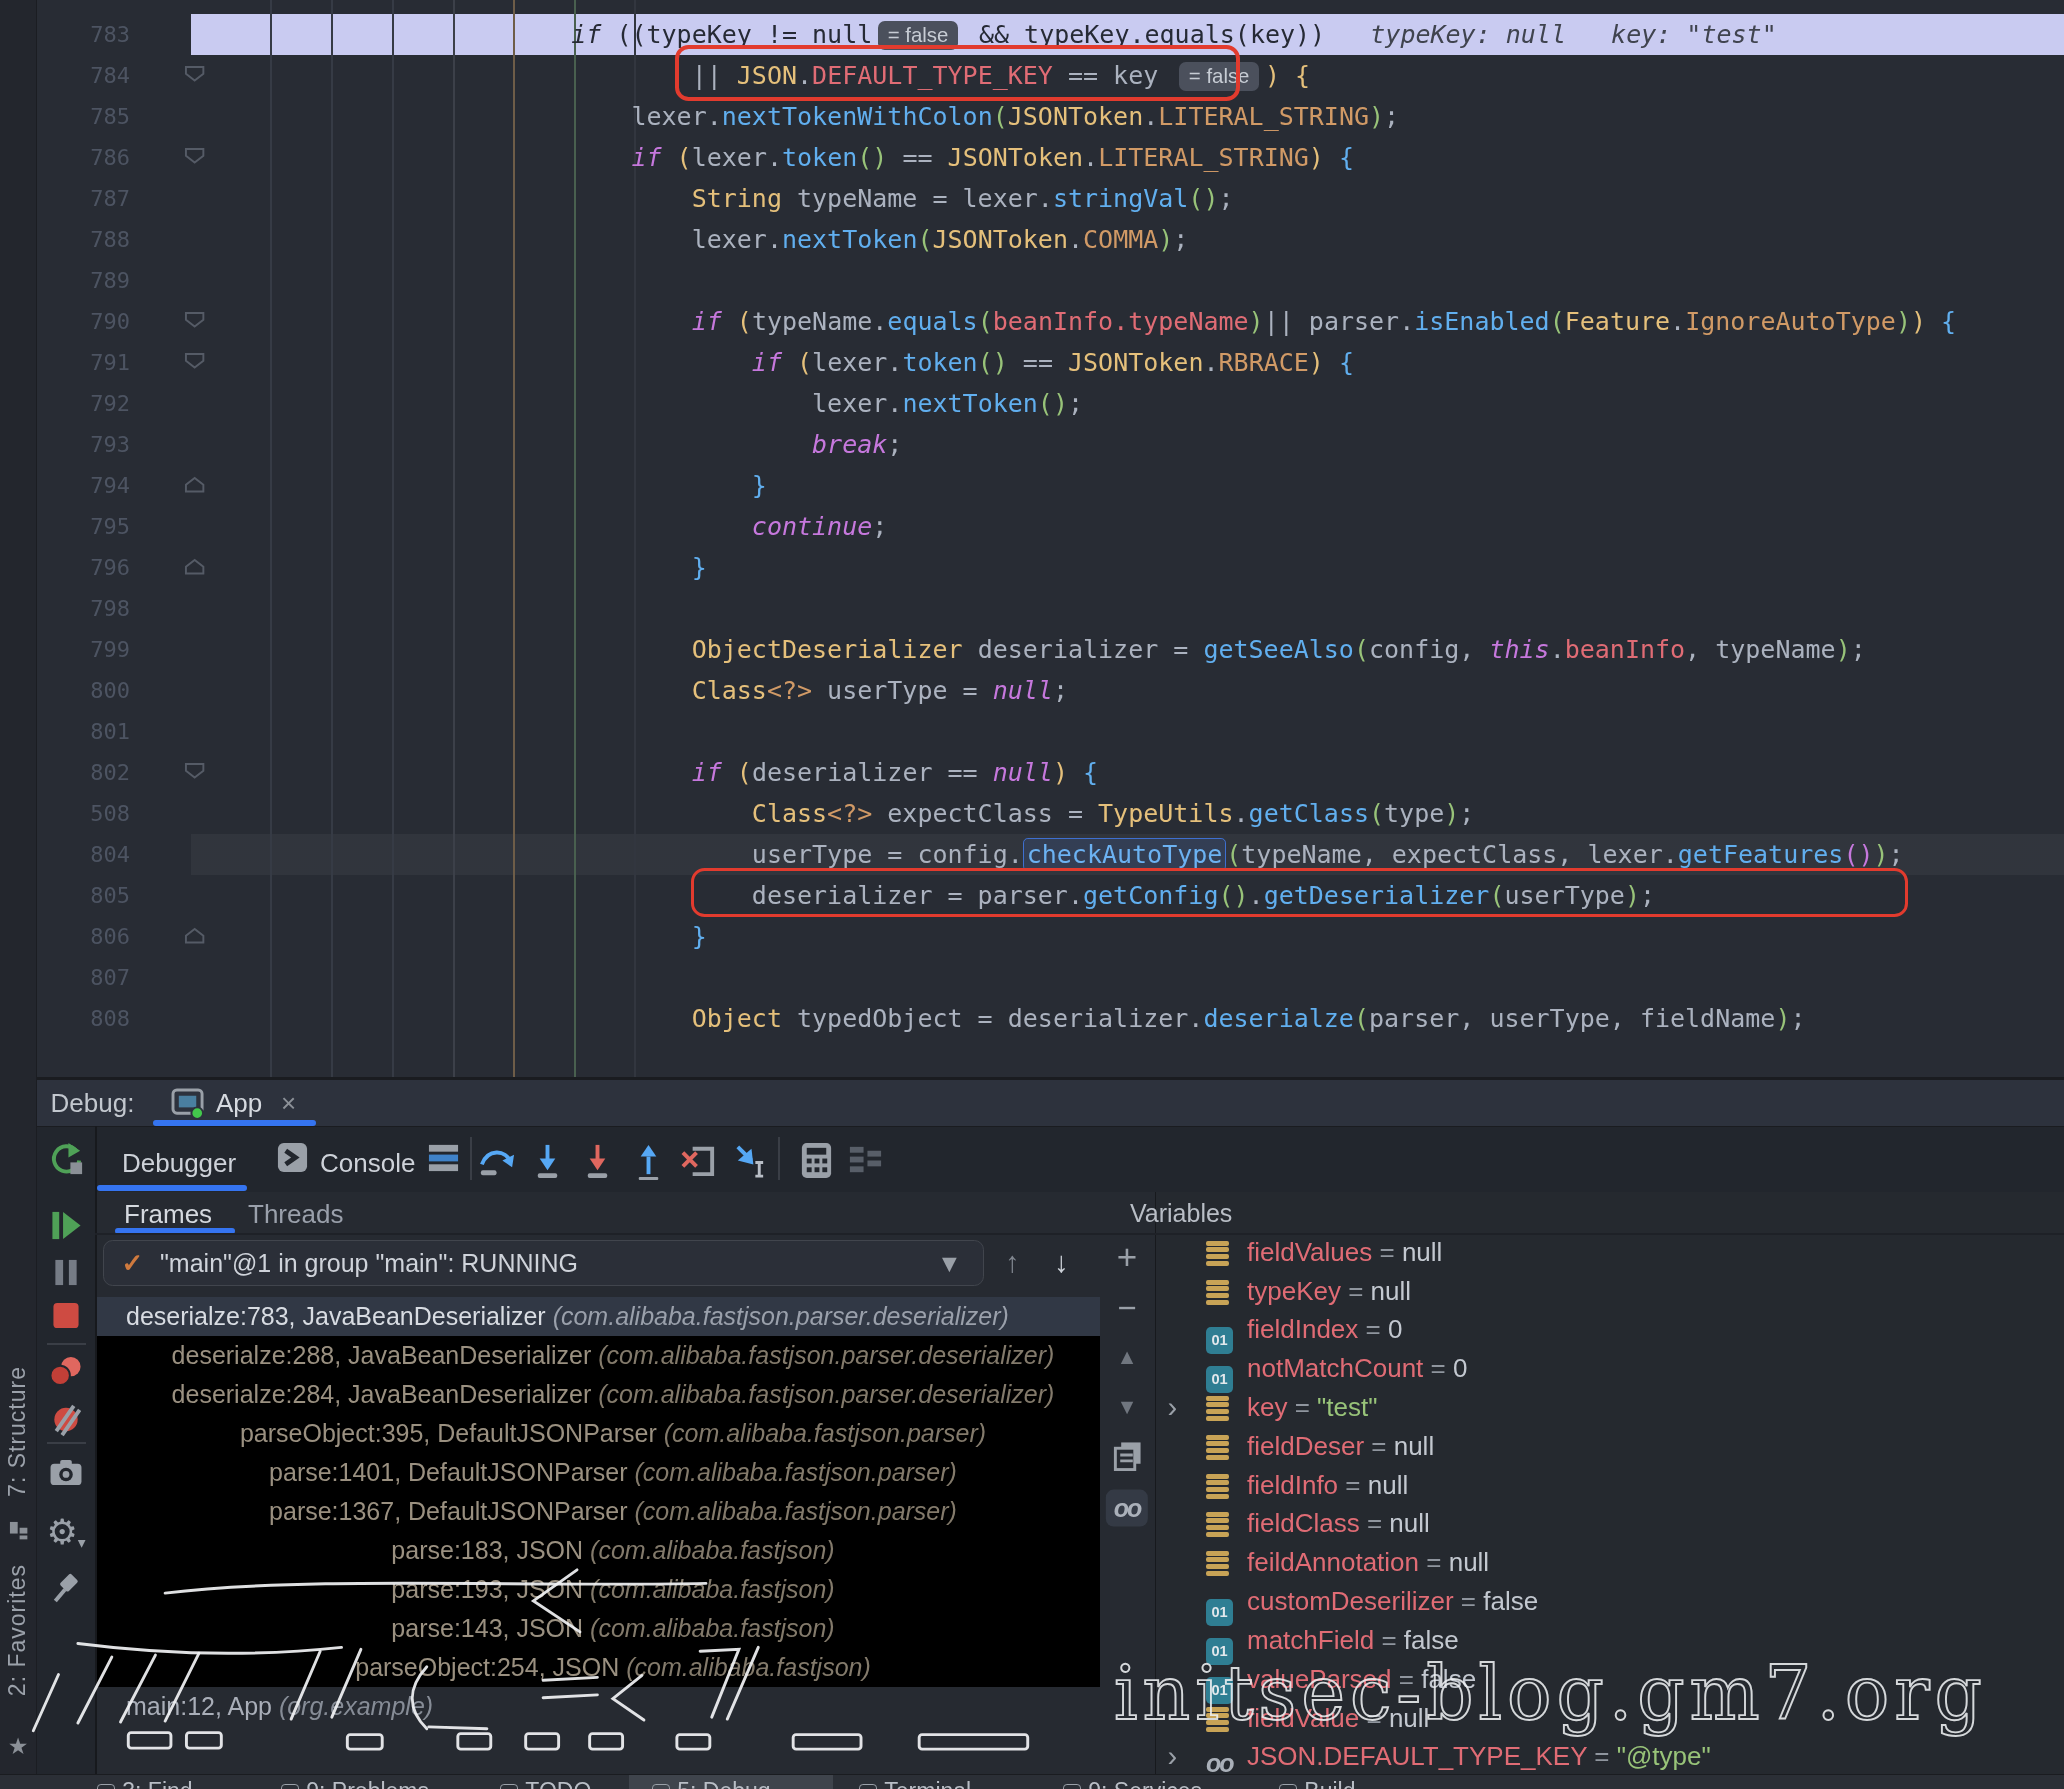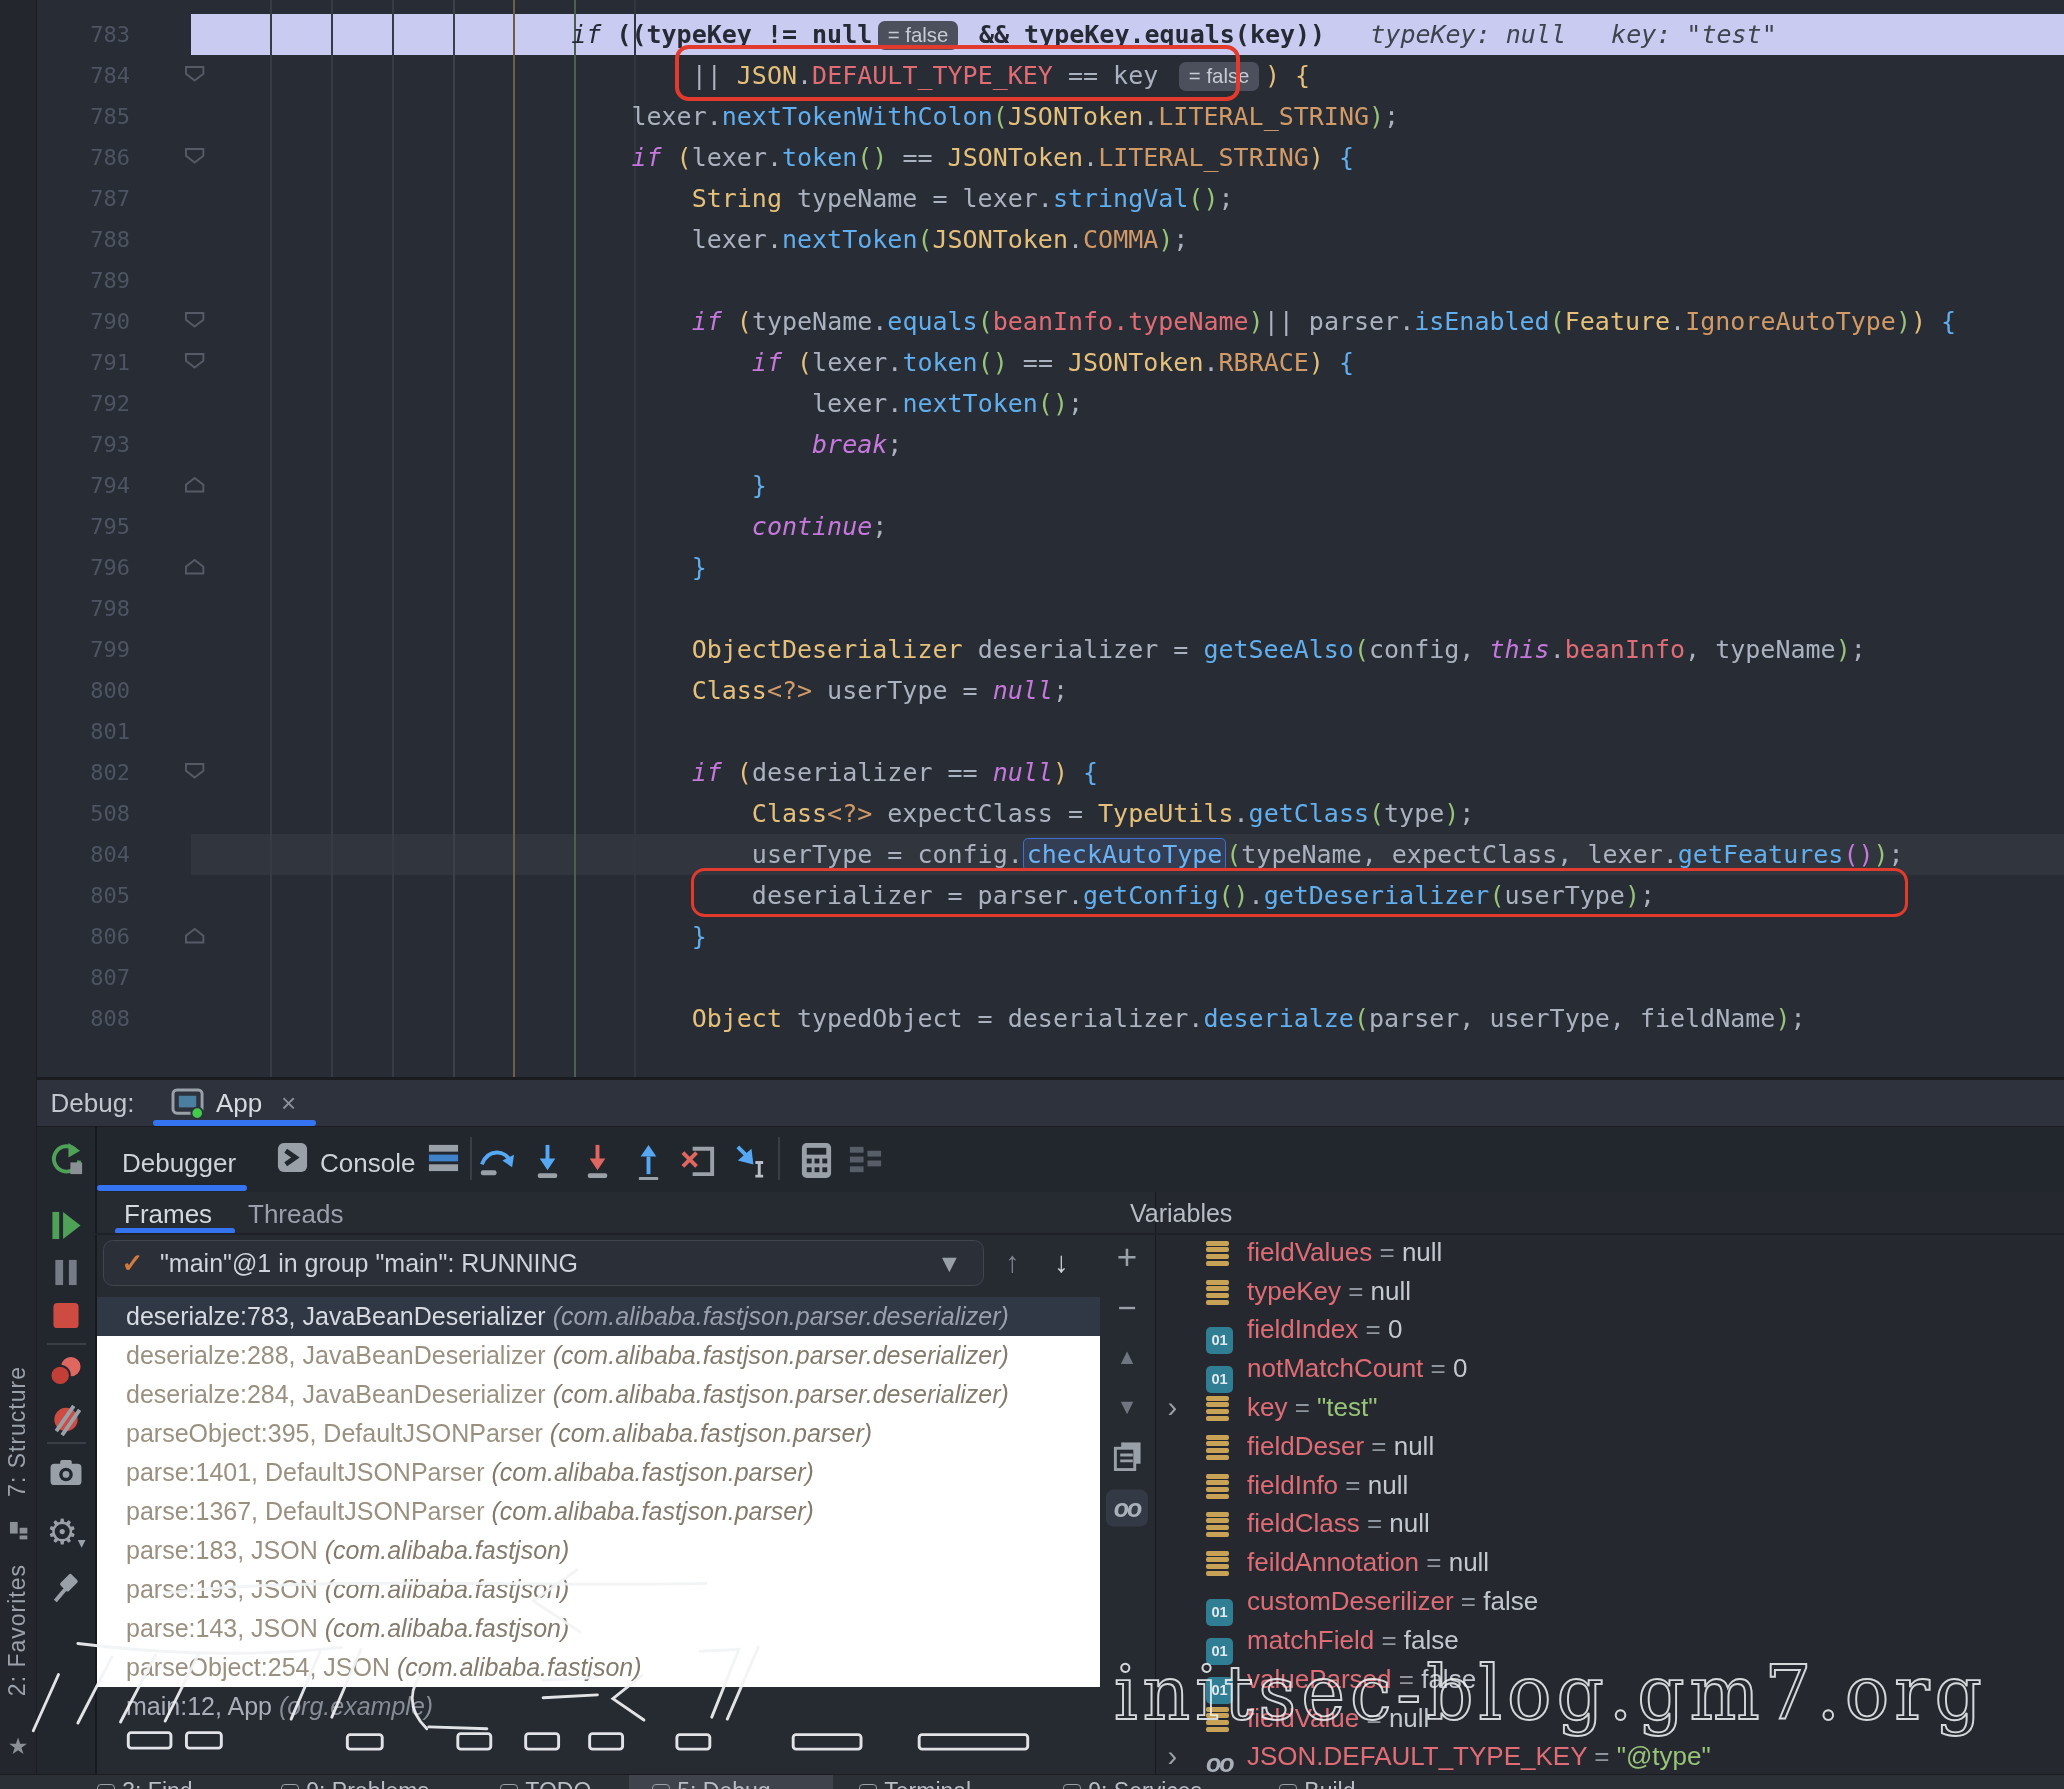--- a/index.html
+++ b/index.html
@@ -28,21 +28,21 @@
   .tok-kw { color:#c678dd; font-style:italic; }
   .tok-cls { color:#e5c07b; }
   .tok-fn { color:#61afef; }
   .tok-fld { color:#e06c75; }
   .tok-const { color:#d19a66; }
   .tok-txt, .tok-pun { color:#abb2bf; }
   .tok-p1 { color:#e5c07b; }
   .tok-p2 { color:#98c379; }
   .tok-p3 { color:#c678dd; }
   .tok-brace { color:#61afef; }
-  .tok-sel { color:#262a35;font-weight:bold; }
+  .tok-sel { color:#262a35; }
   .tok-selkw { color:#262a35; font-style:italic; }
   .tok-hint { color:#40444f; font-style:italic; }
   .tok-pill { display:inline-block; background:#4b505c; color:#c7ccd4; border-radius:6.8px;
     font-size:20.4px; line-height:29px; padding:0 9.7px; margin:0 5.8px; vertical-align:middle;
     font-family:"Liberation Sans",sans-serif; }
   .tok-fnbox { color:#6cb2f2; border:1.9px solid #3e6fd0; background:rgba(62,111,208,0.16);
     border-radius:4.9px; padding:1px 2.9px; }
 
   .annot { position:absolute; border:4.9px solid #e23b2e; border-radius:13.6px; z-index:8; pointer-events:none; }
 
@@ -79,21 +79,21 @@
   .threadbox .caret { position:absolute; right:21.3px; top:7.8px; color:#9aa0a8; }
   .navarrow { position:absolute; top:1246px; font-size:29px; z-index:6; }
 
   .frames { position:absolute; left:95px; top:1297px; width:1005px; z-index:5; }
   .frow { height:39px; line-height:39px; font-size:25px; white-space:nowrap; overflow:hidden; padding-left:31px; }
   .frow .fm { color:#a9aeb8; }
   .frow .fp { color:#868c96; font-style:italic; }
   .frow.selected { background:#313845; }
   .frow.selected .fm { color:#d8dce2; }
   .frow.selected .fp { color:#9aa0ab; }
-  .frow.dim { background:#ffffff; }
+  .frow.dim { background:#000000;text-align:center; }
   .frow.dim .fm { color:#9a9080; }
   .frow.dim .fp { color:#837a6b; }
 
   .watchstrip { position:absolute; left:1100px; top:1234px; width:54px; height:540px; z-index:6; }
   .wicon { position:absolute; left:50%; transform:translate(-50%,-50%); color:#9aa0a8; }
   .wsel { background:#343a45; border-radius:7.8px; padding:3.9px 7.8px; }
 
   .vars { position:absolute; left:1155px; top:1192px; width:910px; height:582px; background:#25292f;
     border-left:1.9px solid #17191d; z-index:5; }
   .vrow { position:absolute; left:0; height:39px; line-height:39px; width:910px; font-size:26px; white-space:nowrap; }

